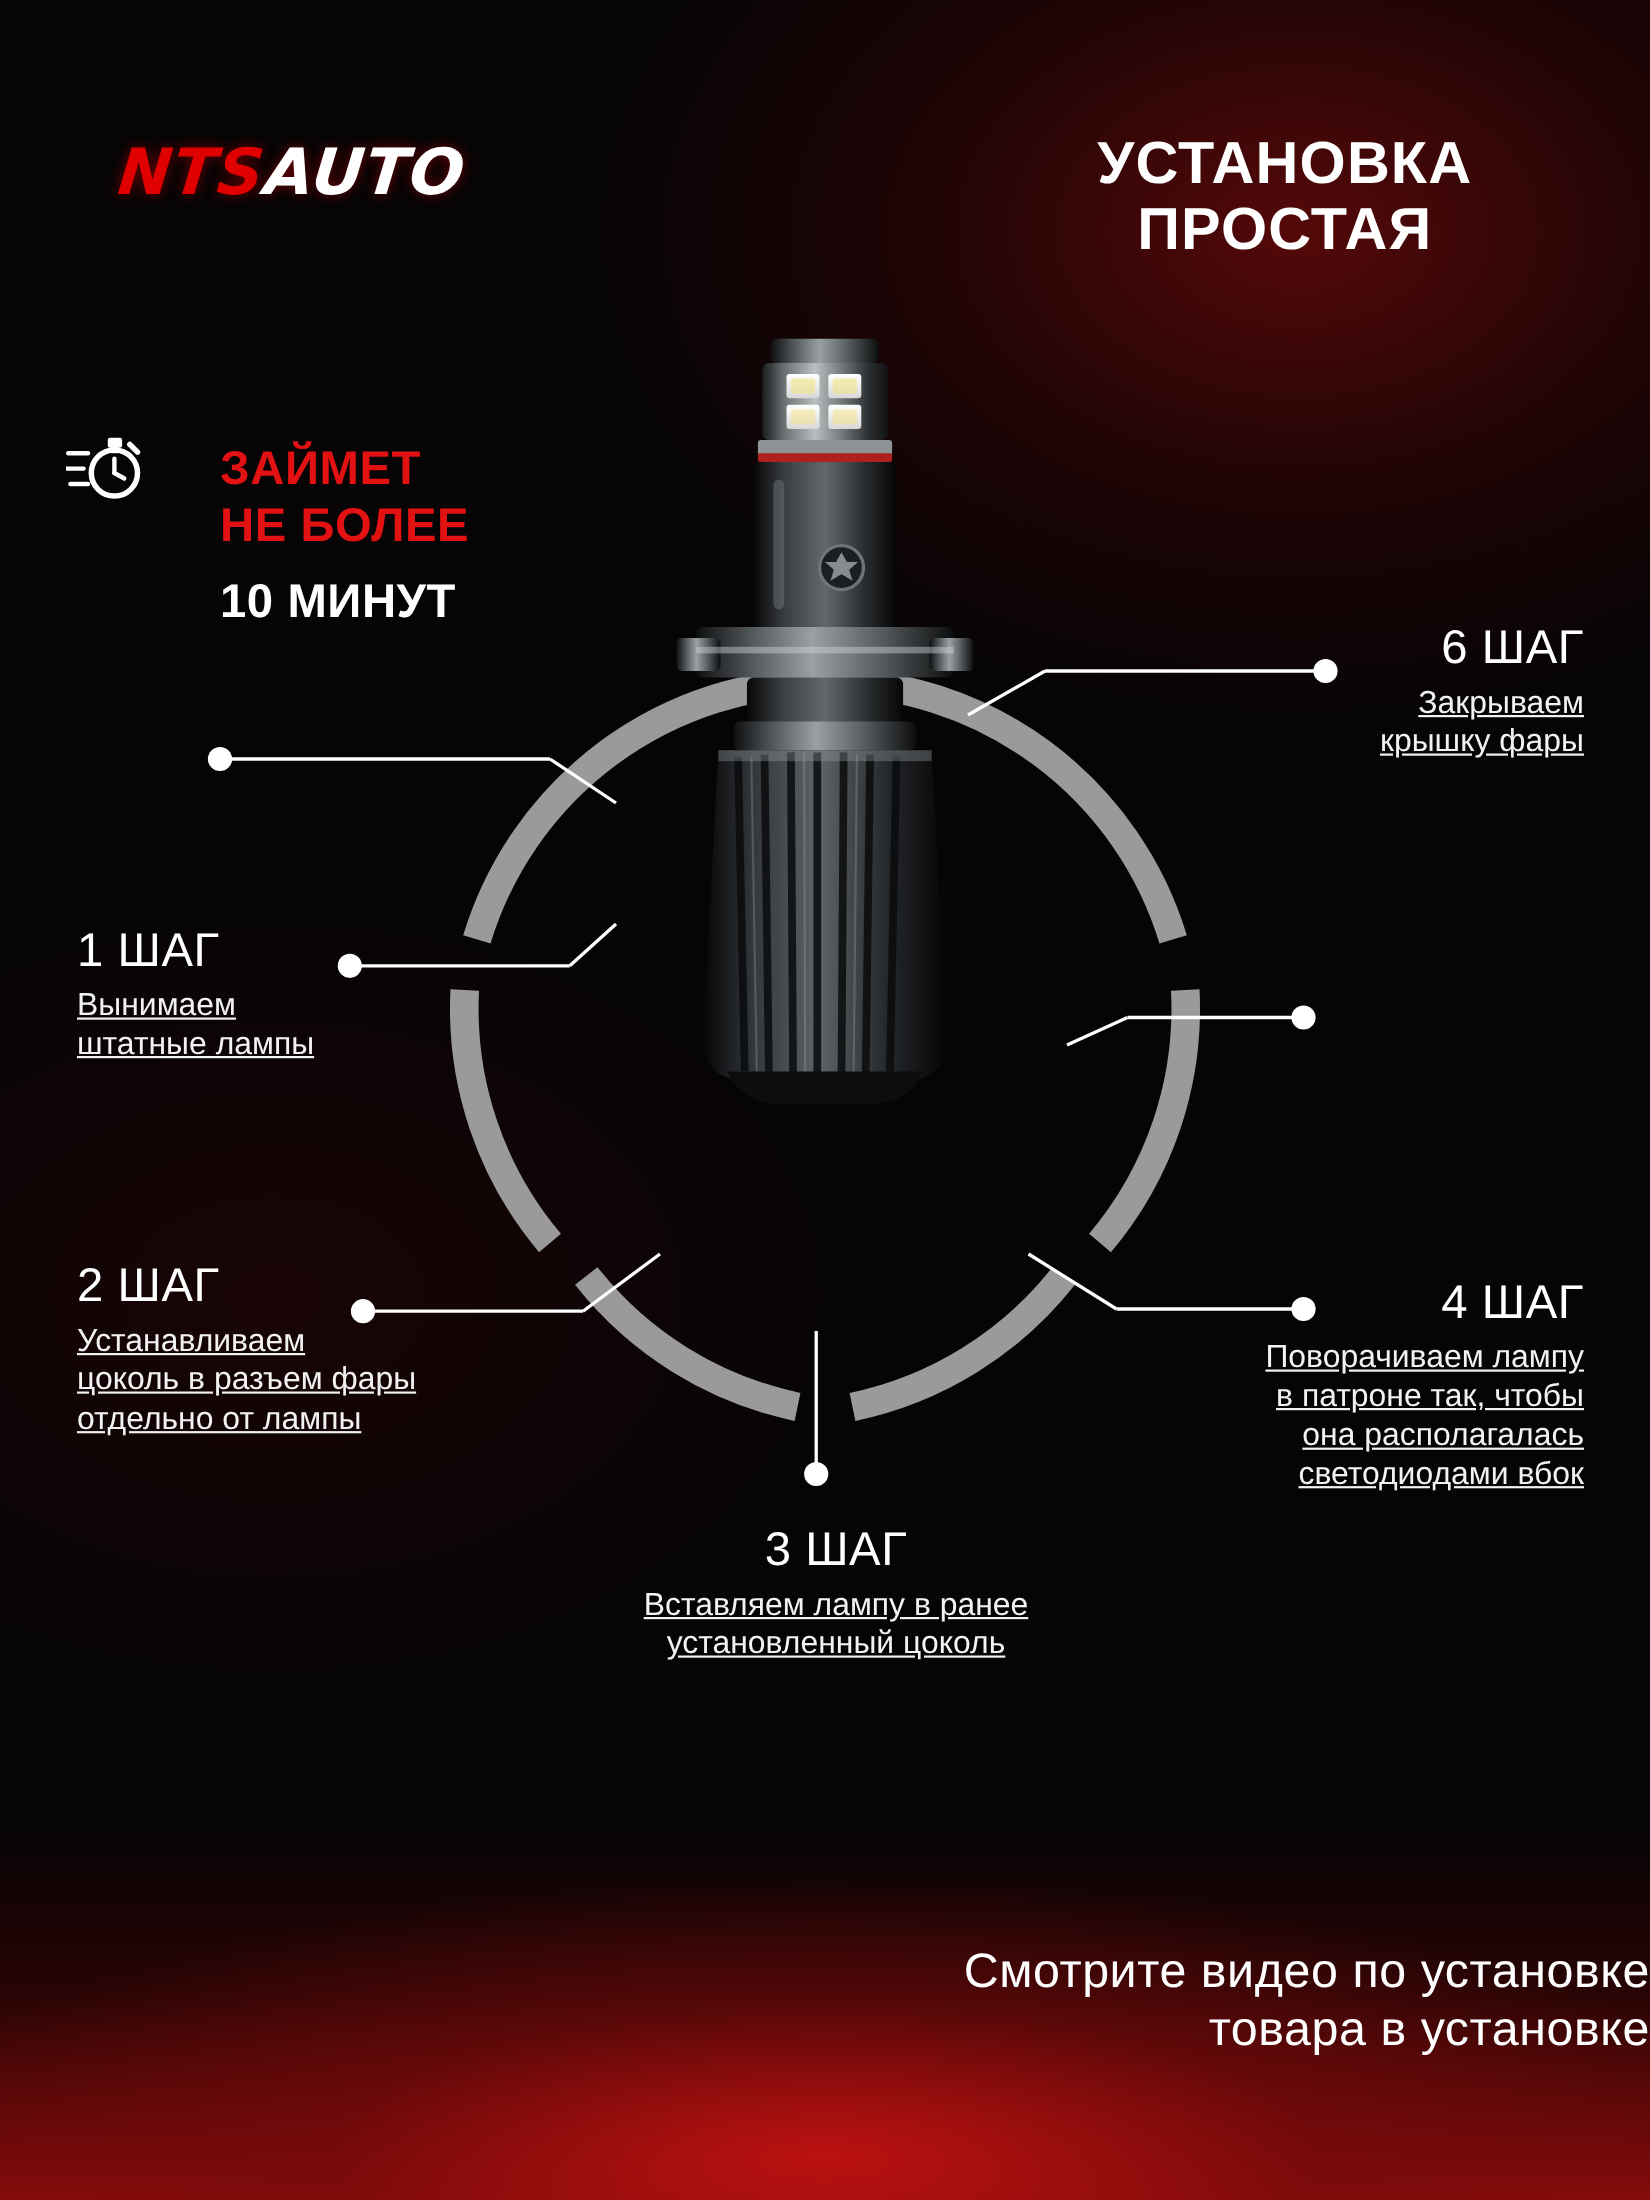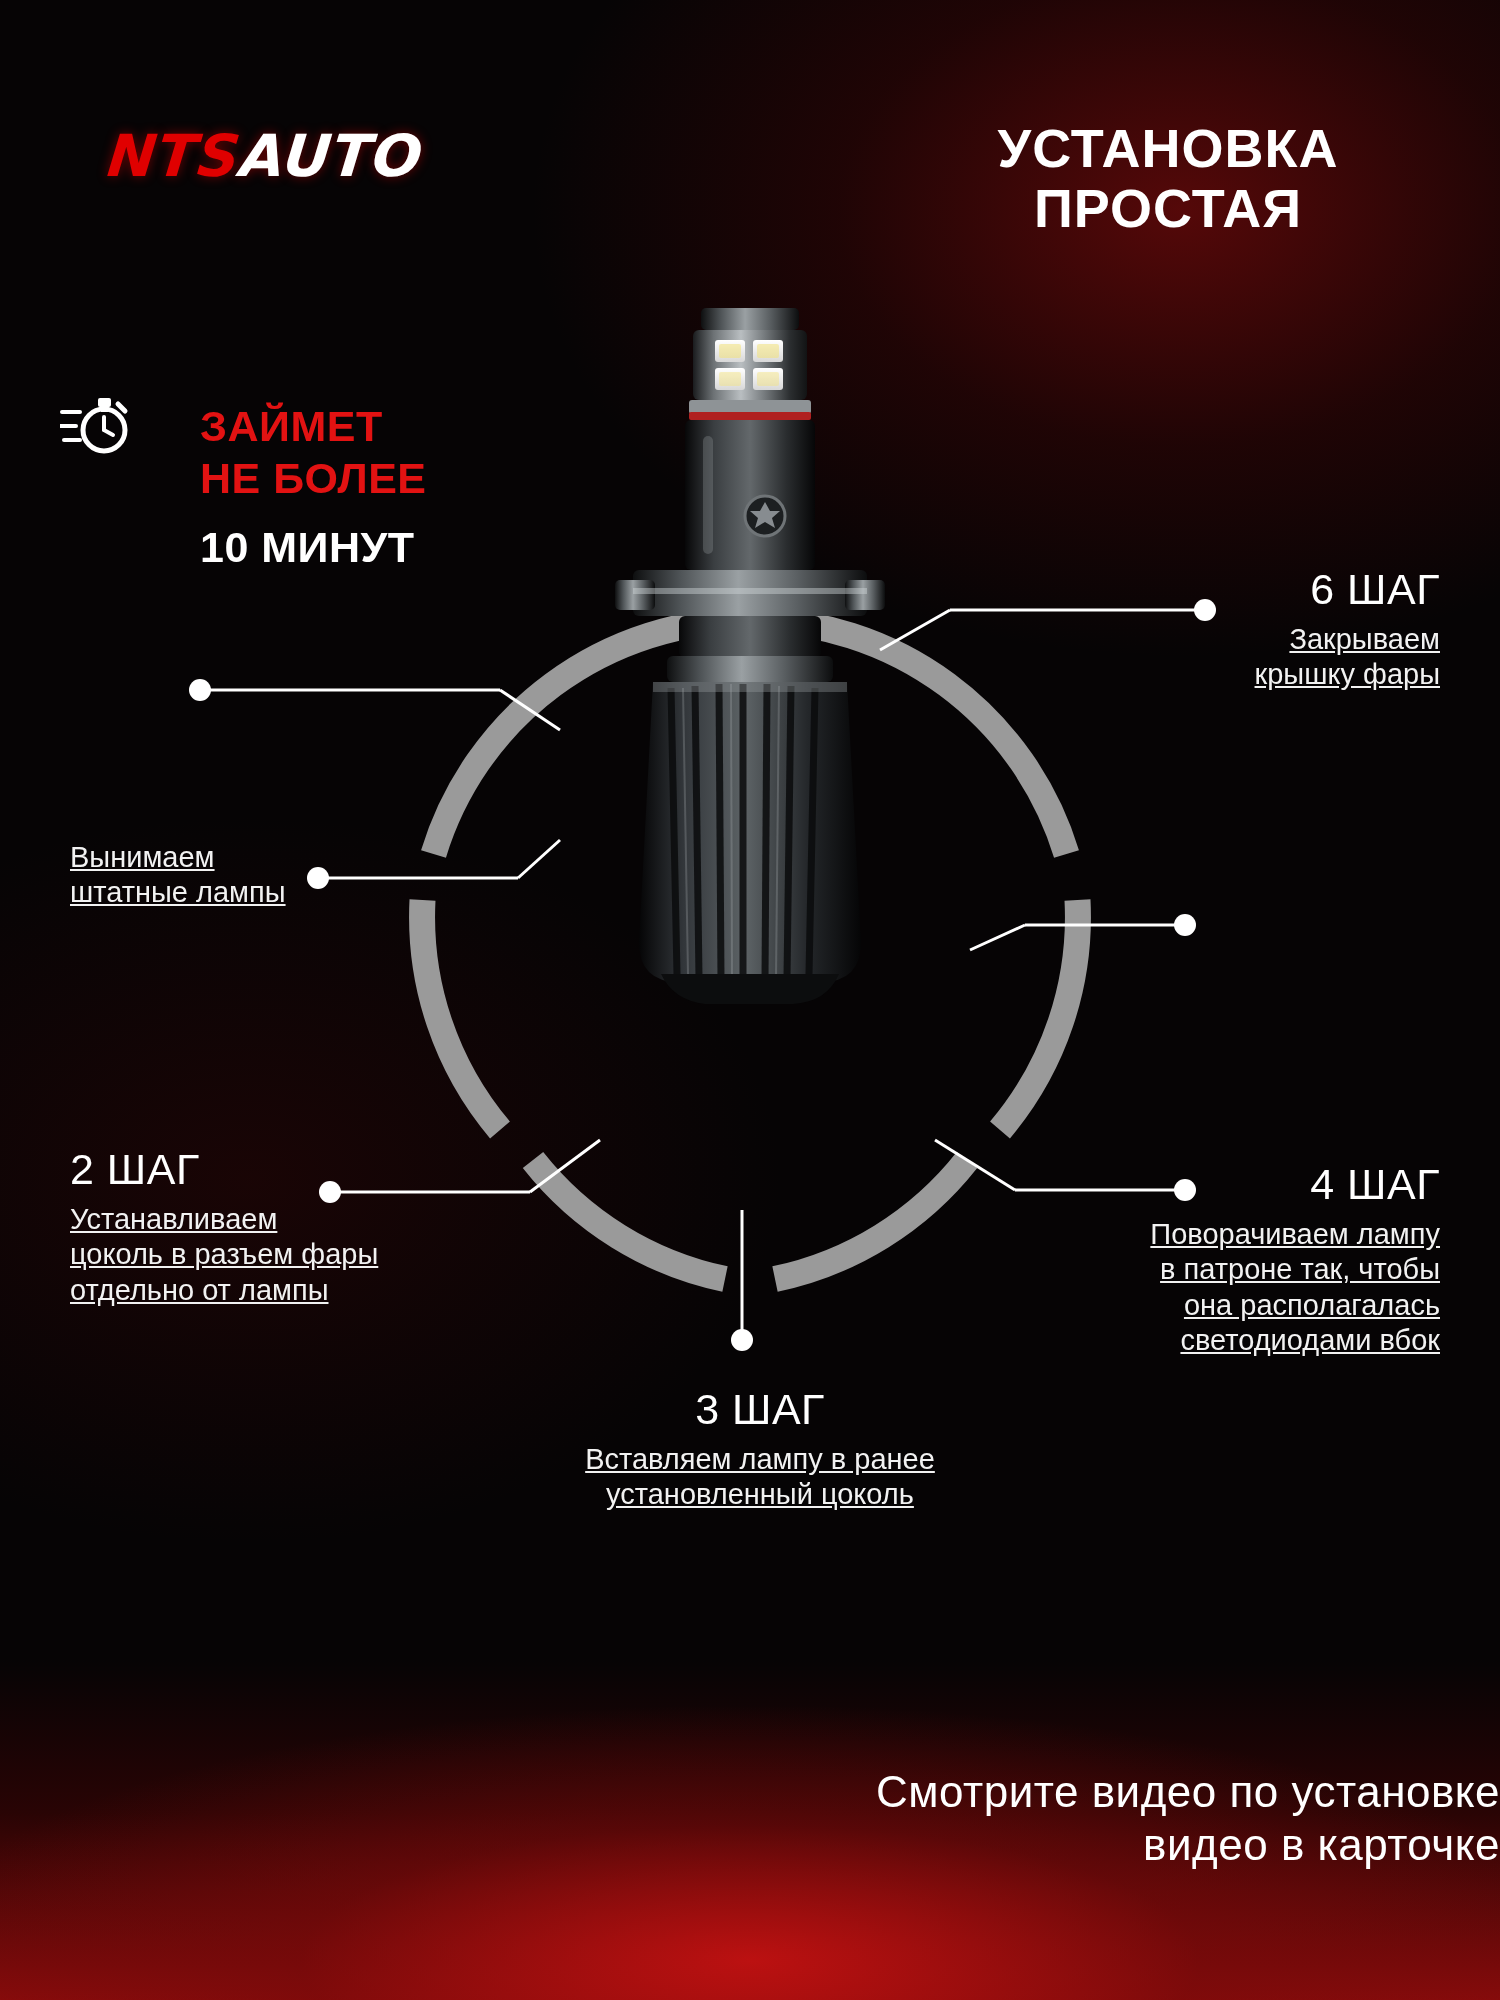--- a/index.html
+++ b/index.html
@@ -329,20 +329,21 @@
       <circle cx="1185" cy="925" r="11"></circle>
       <circle cx="1185" cy="1190" r="11"></circle>
       <circle cx="742" cy="1340" r="11"></circle>
       <circle cx="330" cy="1192" r="11"></circle>
       <circle cx="318" cy="878" r="11"></circle>
       <circle cx="200" cy="690" r="11"></circle>
     </g>
   </svg>
 
   <div class="step align-left" id="step1">
+    <div class="step-title">1 ШАГ</div>
     <div class="step-desc" style="white-space:pre-line">Вынимаем
 штатные лампы</div>
   </div>
 
   <div class="step align-left" id="step2">
     <div class="step-title">2 ШАГ</div>
     <div class="step-desc" style="white-space:pre-line">Устанавливаем
 цоколь в разъем фары
 отдельно от лампы</div>
   </div>
@@ -364,16 +365,16 @@
 
   <div class="step align-right" id="step6">
     <div class="step-title">6 ШАГ</div>
     <div class="step-desc" style="white-space:pre-line">Закрываем
 крышку фары</div>
   </div>
 
   <div class="bottom-banner"></div>
   <div class="bottom-text">
     <div>Смотрите видео по установке</div>
-    <div>видео в карточке</div>
+    <div>товара в установке</div>
   </div>
 
 </div>
 
 </body></html>

